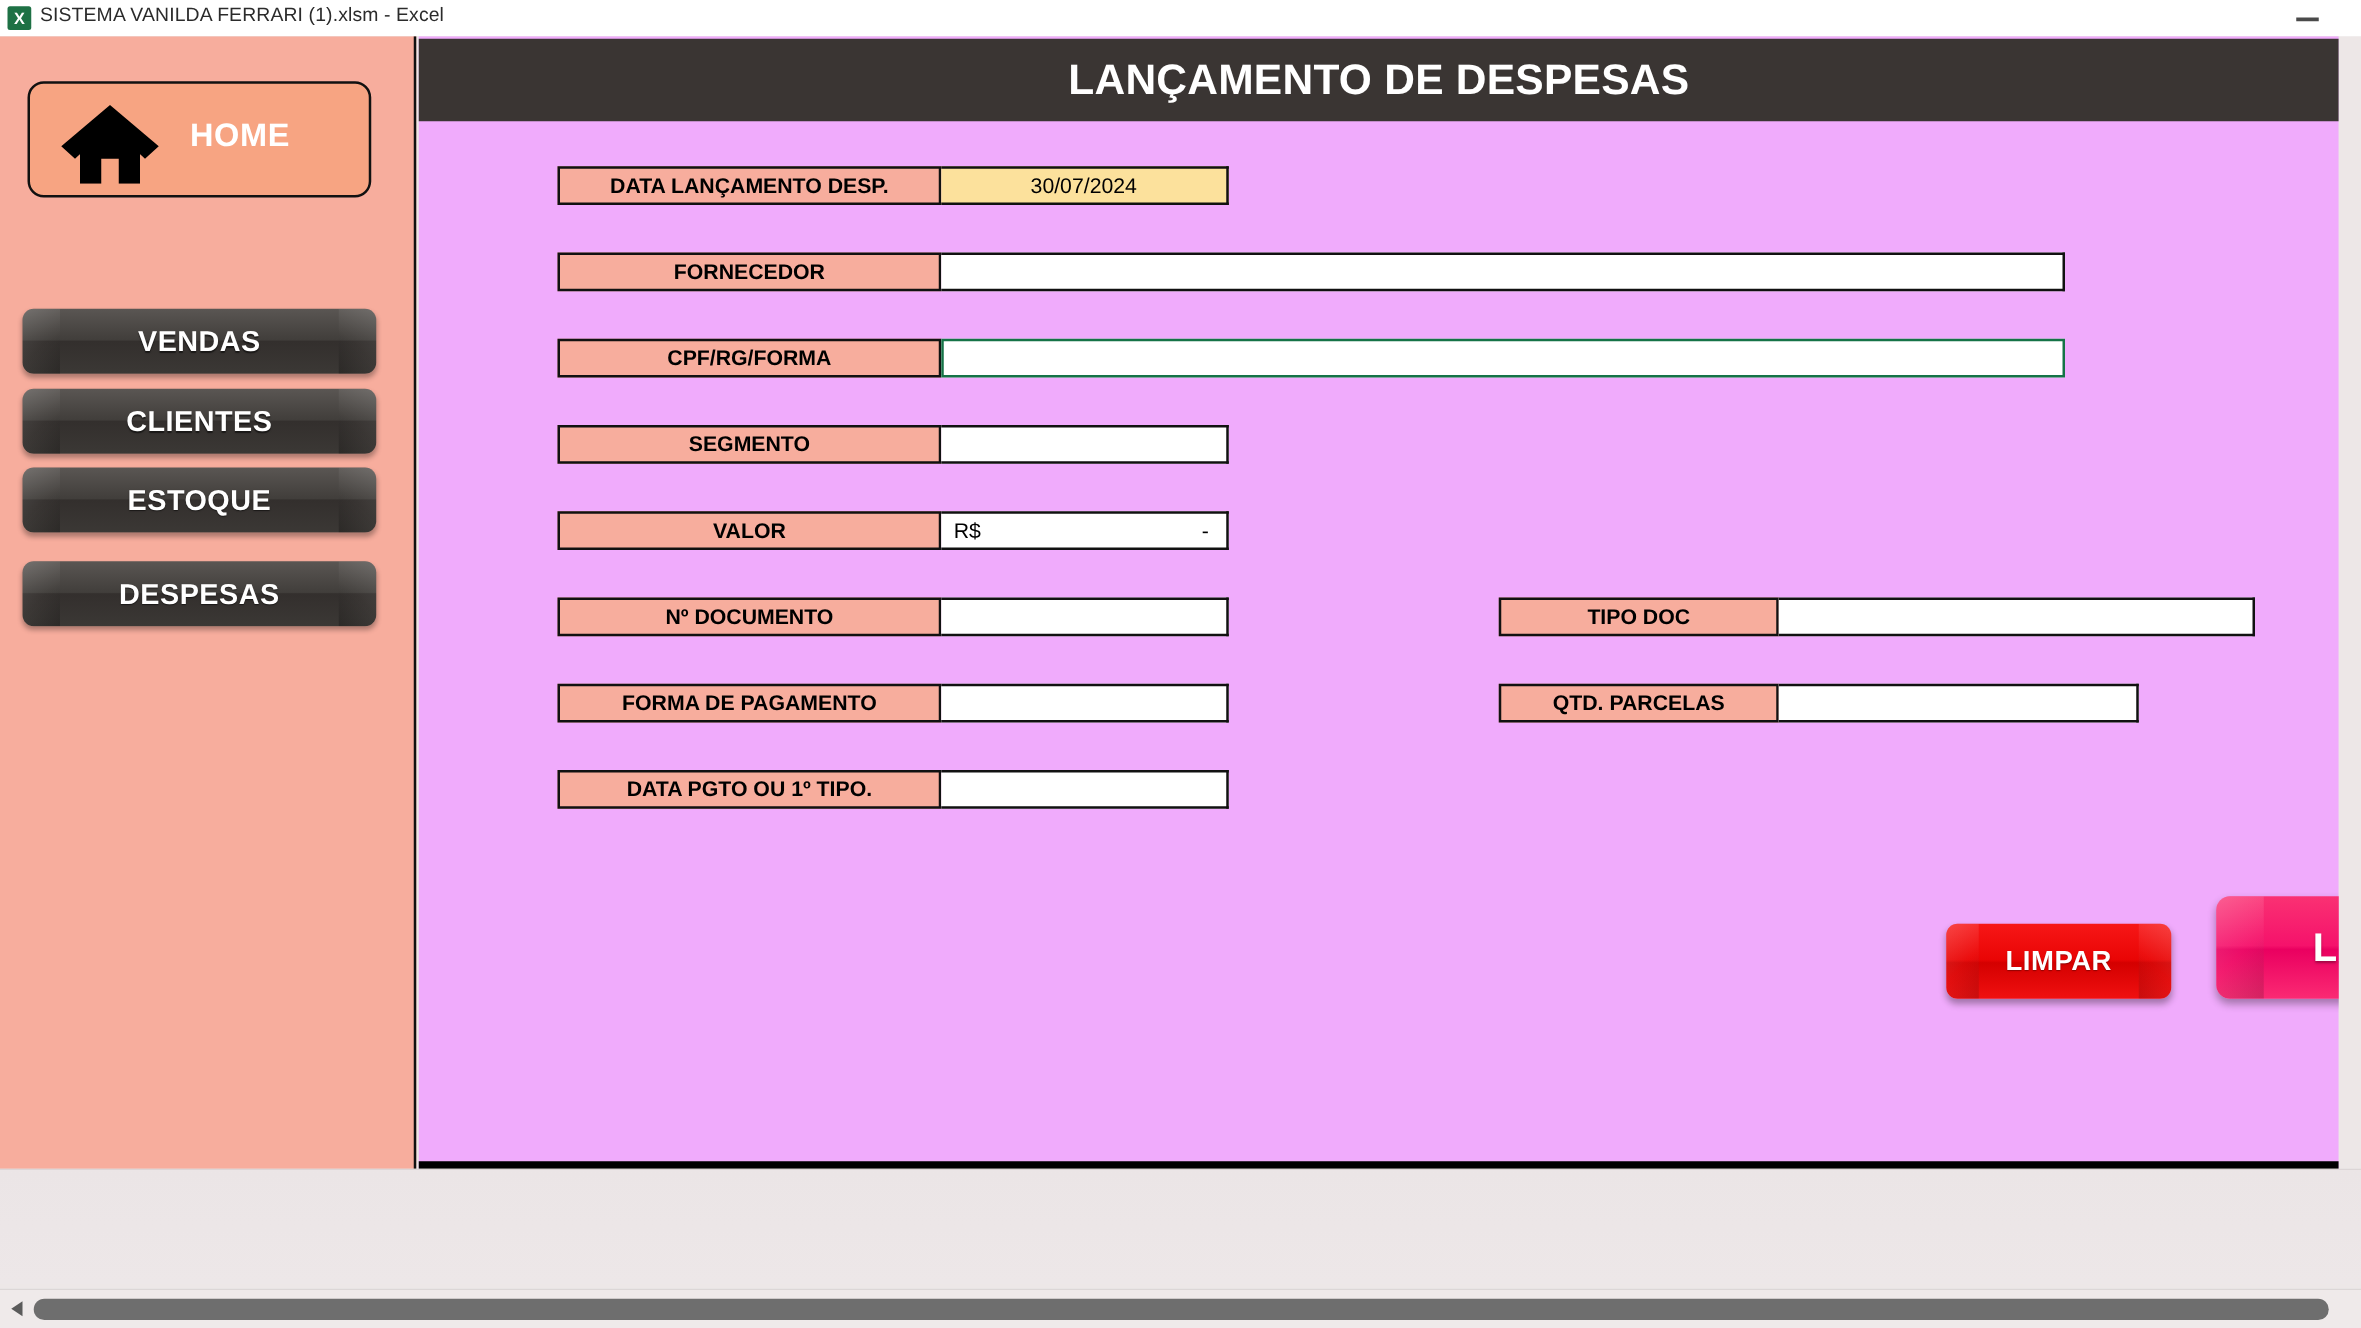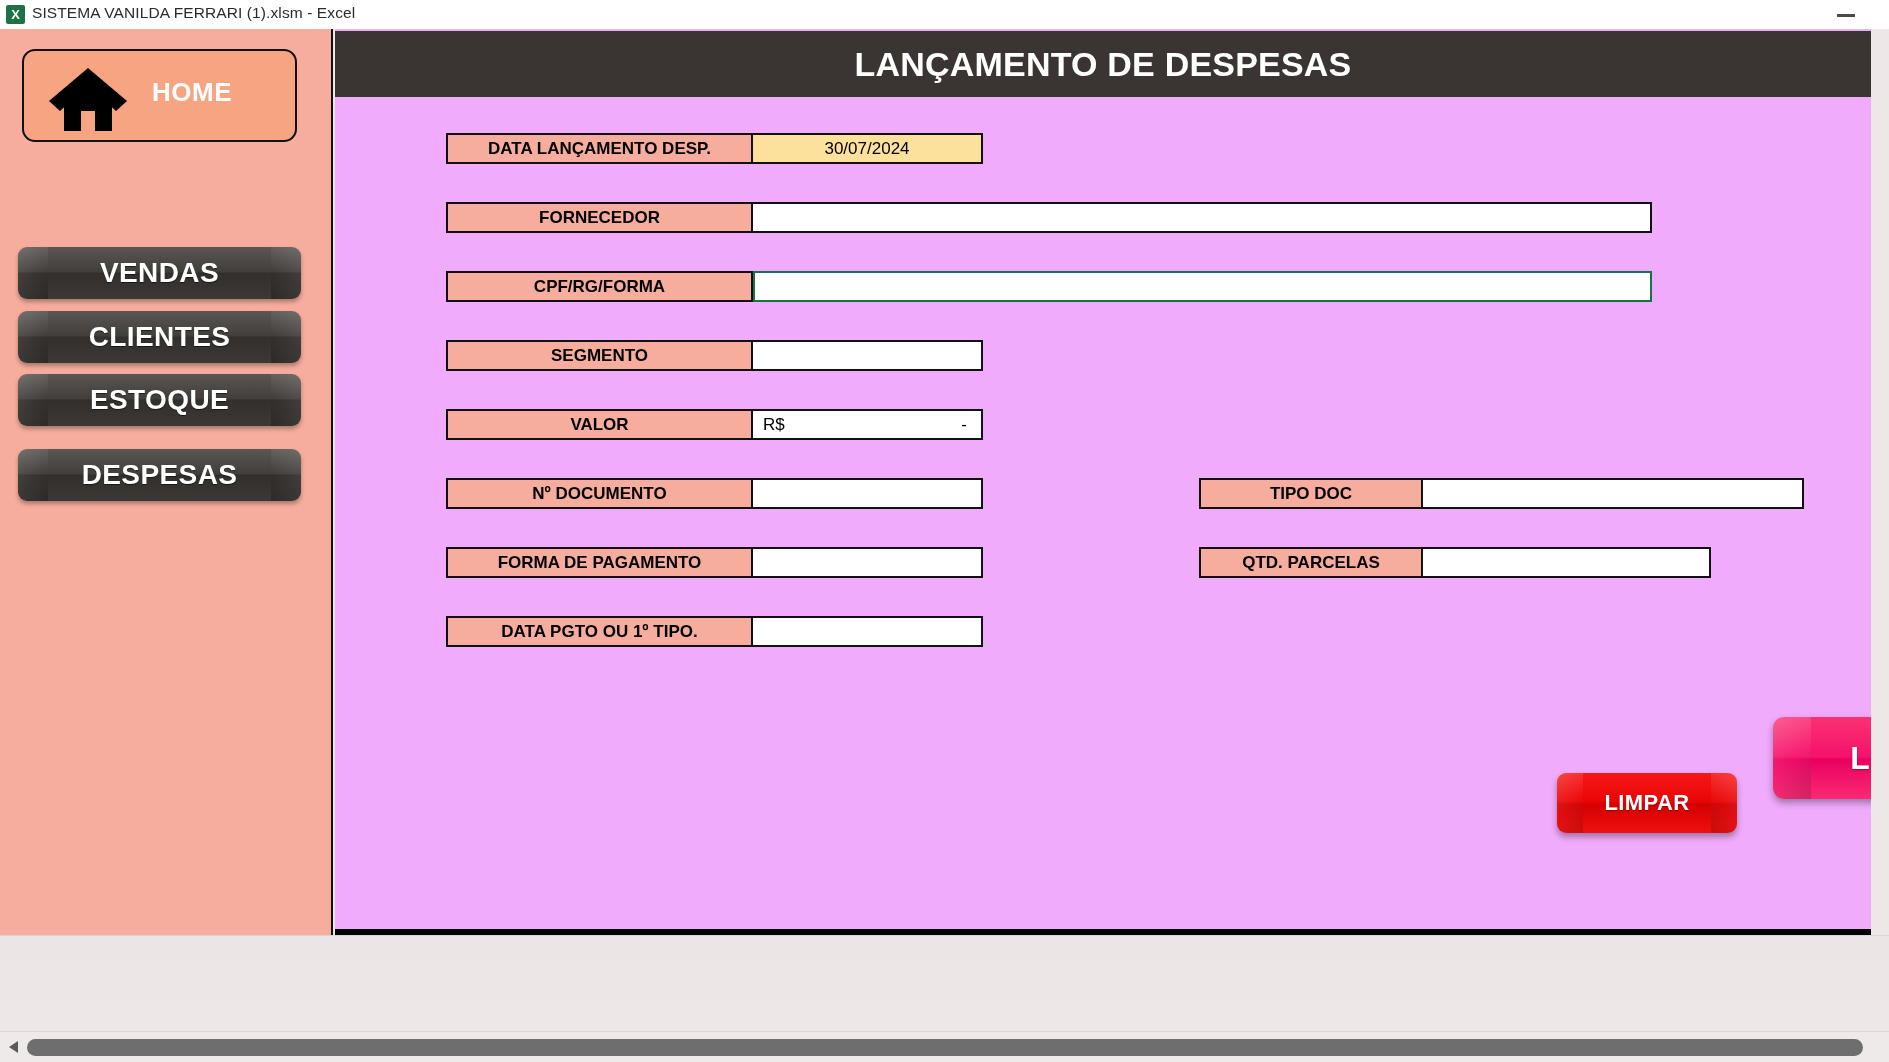--- a/index.html
+++ b/index.html
@@ -74,21 +74,21 @@
   #sidebar {
     position: absolute;
     left: 0; top: 0;
     width: 333px; height: 907px;
     background: #F7AD9D;
     border-right: 2px solid #111;
   }
 
   #home-button {
     position: absolute;
-    left: 22px; top: 20px;
+    left: 22px; top: 36px;
     width: 275px; height: 93px;
     background: #F7A482;
     border: 2.5px solid #111;
     border-radius: 13px;
     cursor: pointer;
   }
   #home-icon {
     position: absolute;
     left: 22px; top: 14px;
     width: 84px; height: 66px;
@@ -130,21 +130,21 @@
     right: 0;
     background: linear-gradient(225deg, rgba(255,255,255,0.14) 0%, rgba(255,255,255,0.02) 55%, rgba(0,0,0,0.25) 100%);
   }
   .nav-label {
     position: absolute;
     left: 0; top: 0;
     width: 283px; height: 52px;
     line-height: 52px;
     text-align: center;
     color: #ffffff;
-    font-size: 28px;
+    font-size: 23px;
     font-weight: bold;
     letter-spacing: 0.4px;
     z-index: 2;
     text-shadow: 0 1px 1px rgba(0,0,0,0.55);
   }
 
   
   #main {
     position: absolute;
     left: 335px; top: 0;
@@ -220,21 +220,20 @@
   
   #limpar-button {
     position: absolute;
     left: 1222px; top: 710px;
     width: 180px; height: 60px;
     border-radius: 9px;
     cursor: pointer;
     background: linear-gradient(to bottom, #F71717 0%, #E90505 48%, #D40000 52%, #F01010 100%);
     box-shadow: 0 4px 6px rgba(0,0,0,0.33);
     overflow: hidden;
-    margin-top: 34px;
   }
   #limpar-button::before, #limpar-button::after {
     content: ""; position: absolute; top: 0; width: 26px; height: 60px;
   }
   #limpar-button::before {
     left: 0;
     background: linear-gradient(135deg, rgba(255,255,255,0.20) 0%, rgba(255,255,255,0.03) 55%, rgba(0,0,0,0.16) 100%);
   }
   #limpar-button::after {
     right: 0;

